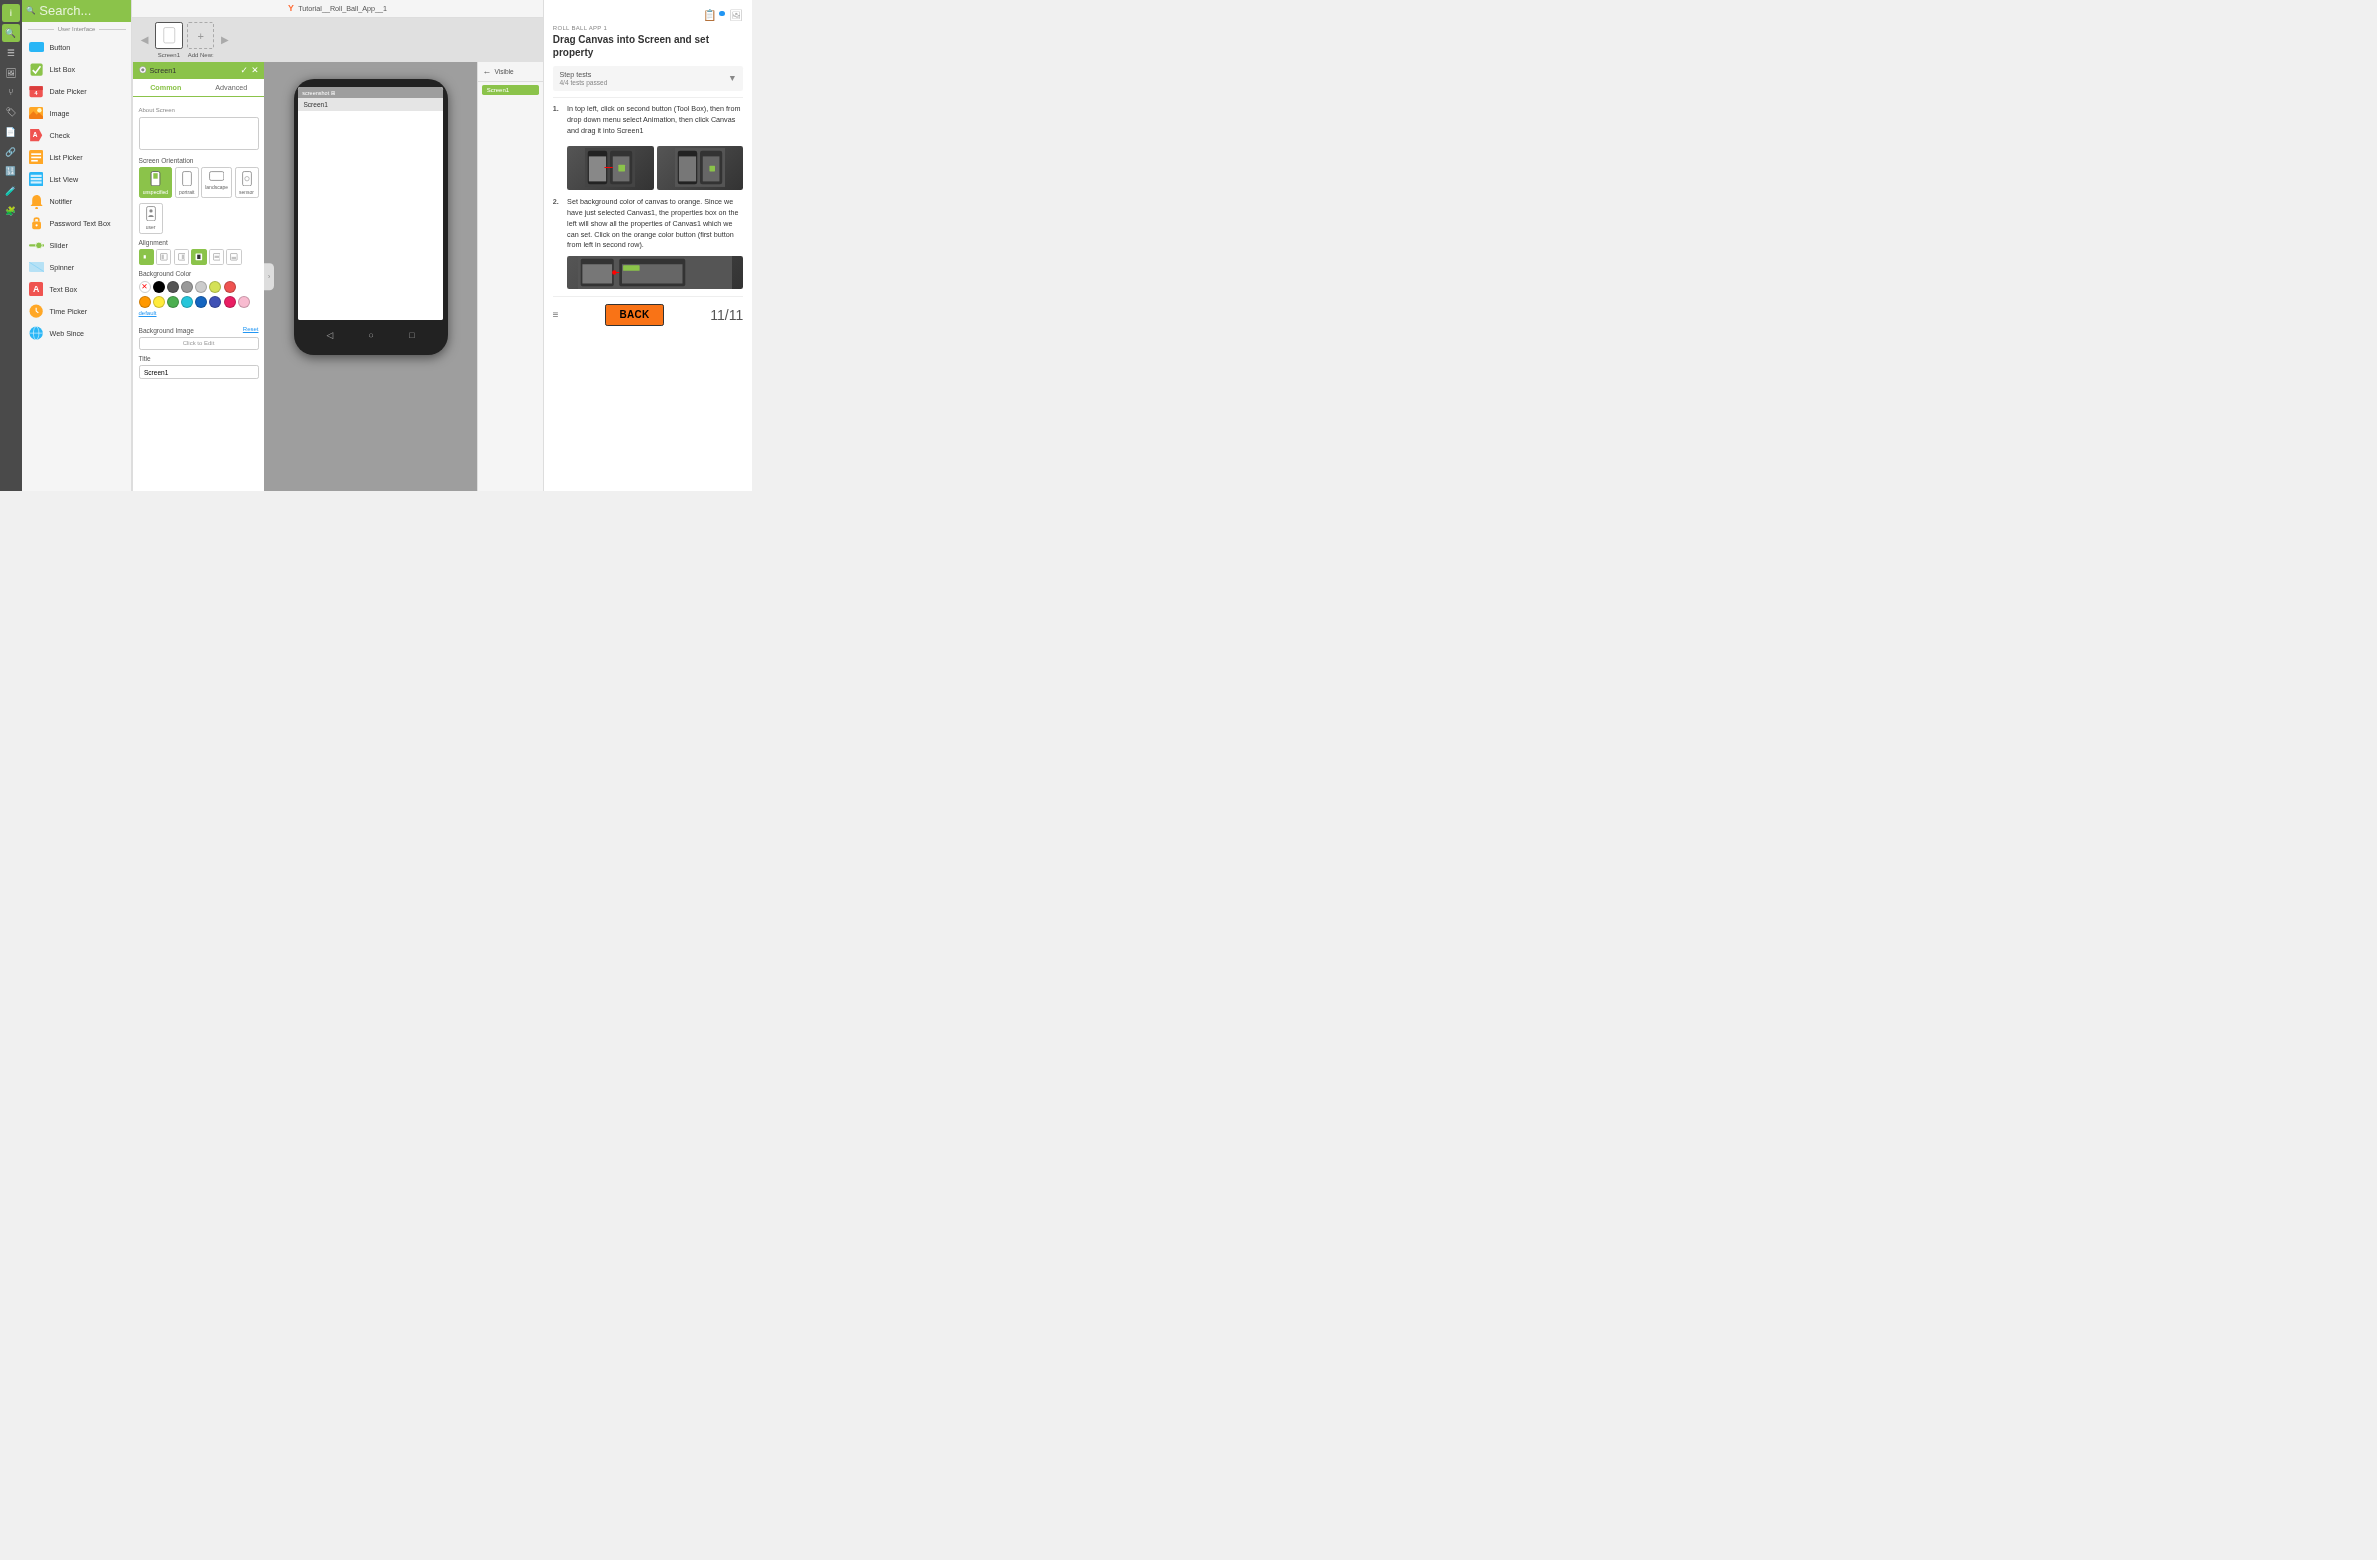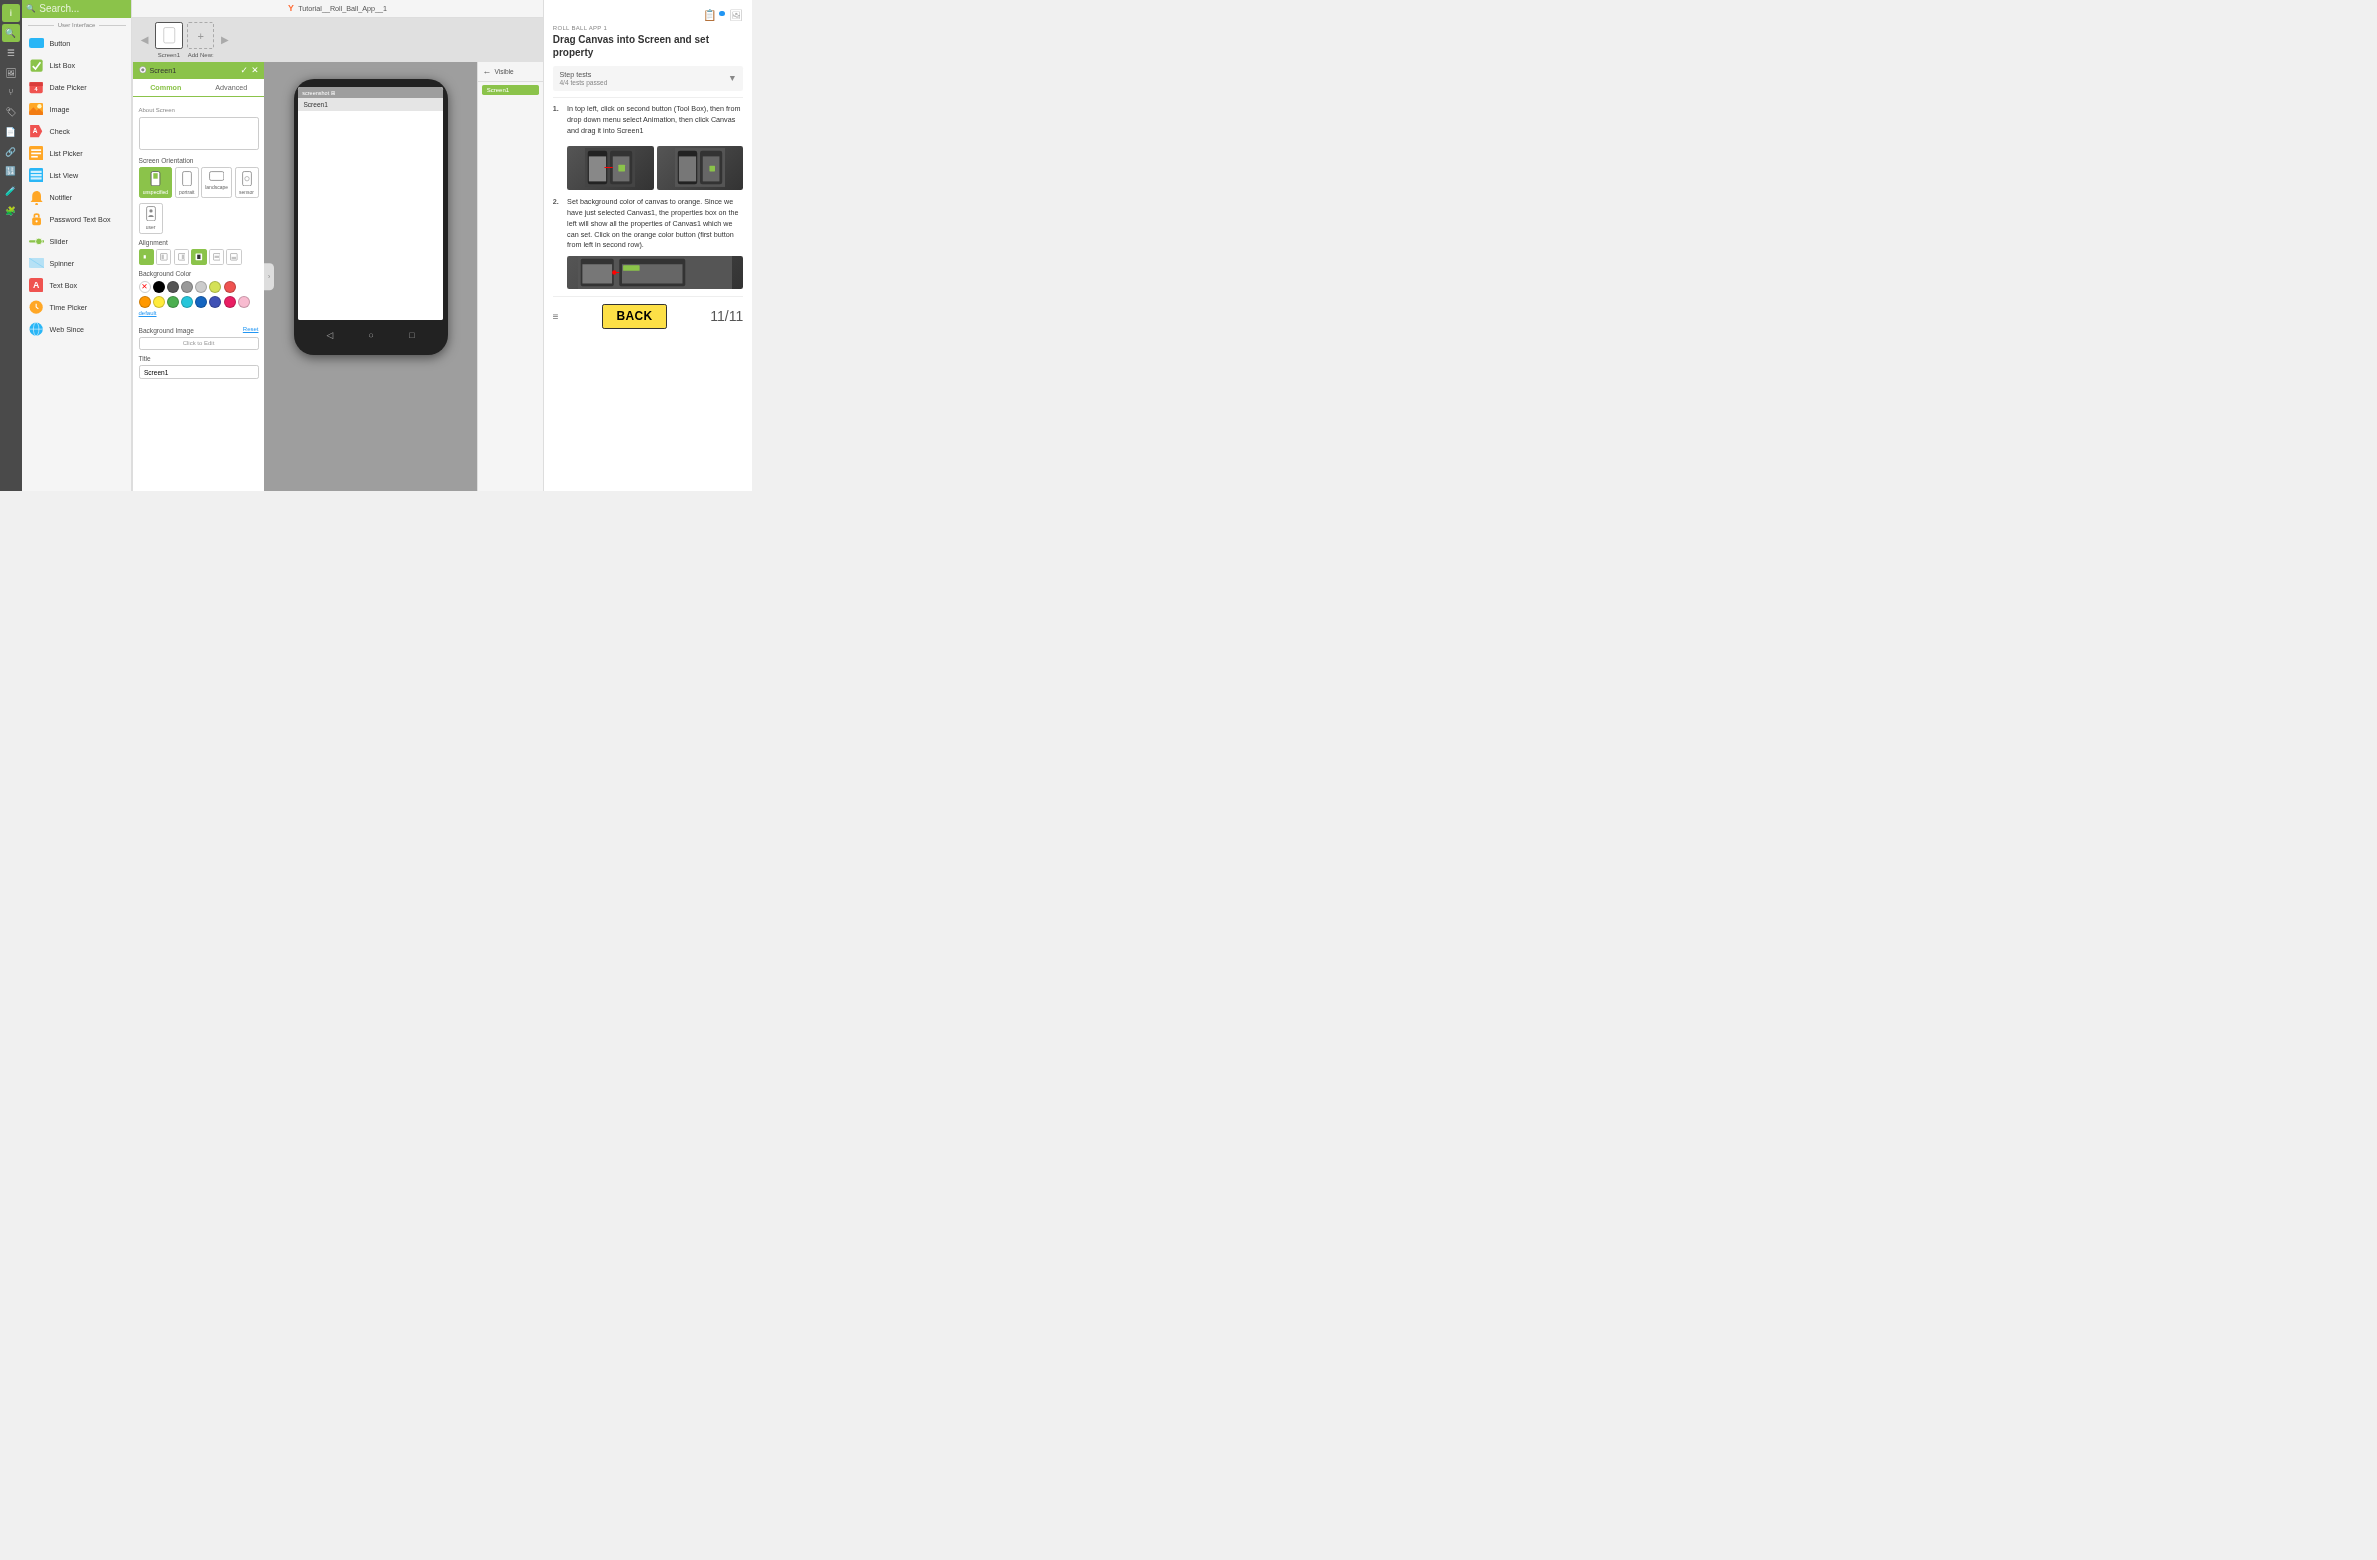--- a/index.html
+++ b/index.html
@@ -38,21 +38,21 @@
       padding: 3.3px 4.4px;
       display: flex;
       align-items: center;
       gap: 3.3px;
     }
     .search-bar input {
       background: transparent;
       border: none;
       outline: none;
       color: white;
-      font-size: 10px;
+      font-size: 13px;
       flex: 1;
       width: 100%;
     }
     .search-bar input::placeholder { color: rgba(255,255,255,0.8); }
     .search-icon-svg { color: white; font-size: 7.7px; }
 
     .section-header {
       display: flex;
       align-items: center;
       padding: 4.4px 5.5px;
@@ -463,25 +463,25 @@
 
     .tutorial-footer {
       display: flex;
       align-items: center;
       justify-content: space-between;
       padding: 6.6px 0;
       border-top: 0.6px solid #eee;
       margin-top: auto;
     }
     .back-btn {
-      background: #fde047;
+      background: #f97316;
       border: 1.1px solid #333;
       border-radius: 2.2px;
       padding: 4.4px 13.2px;
-      font-size: 12px;
+      font-size: 10px;
       font-weight: 600;
       cursor: pointer;
       letter-spacing: 0.3px;
     }
     .page-count { font-size: 14px; color: #555; }
     .menu-icon-btn {
       color: #777;
       font-size: 10px;
       cursor: pointer;
     }

